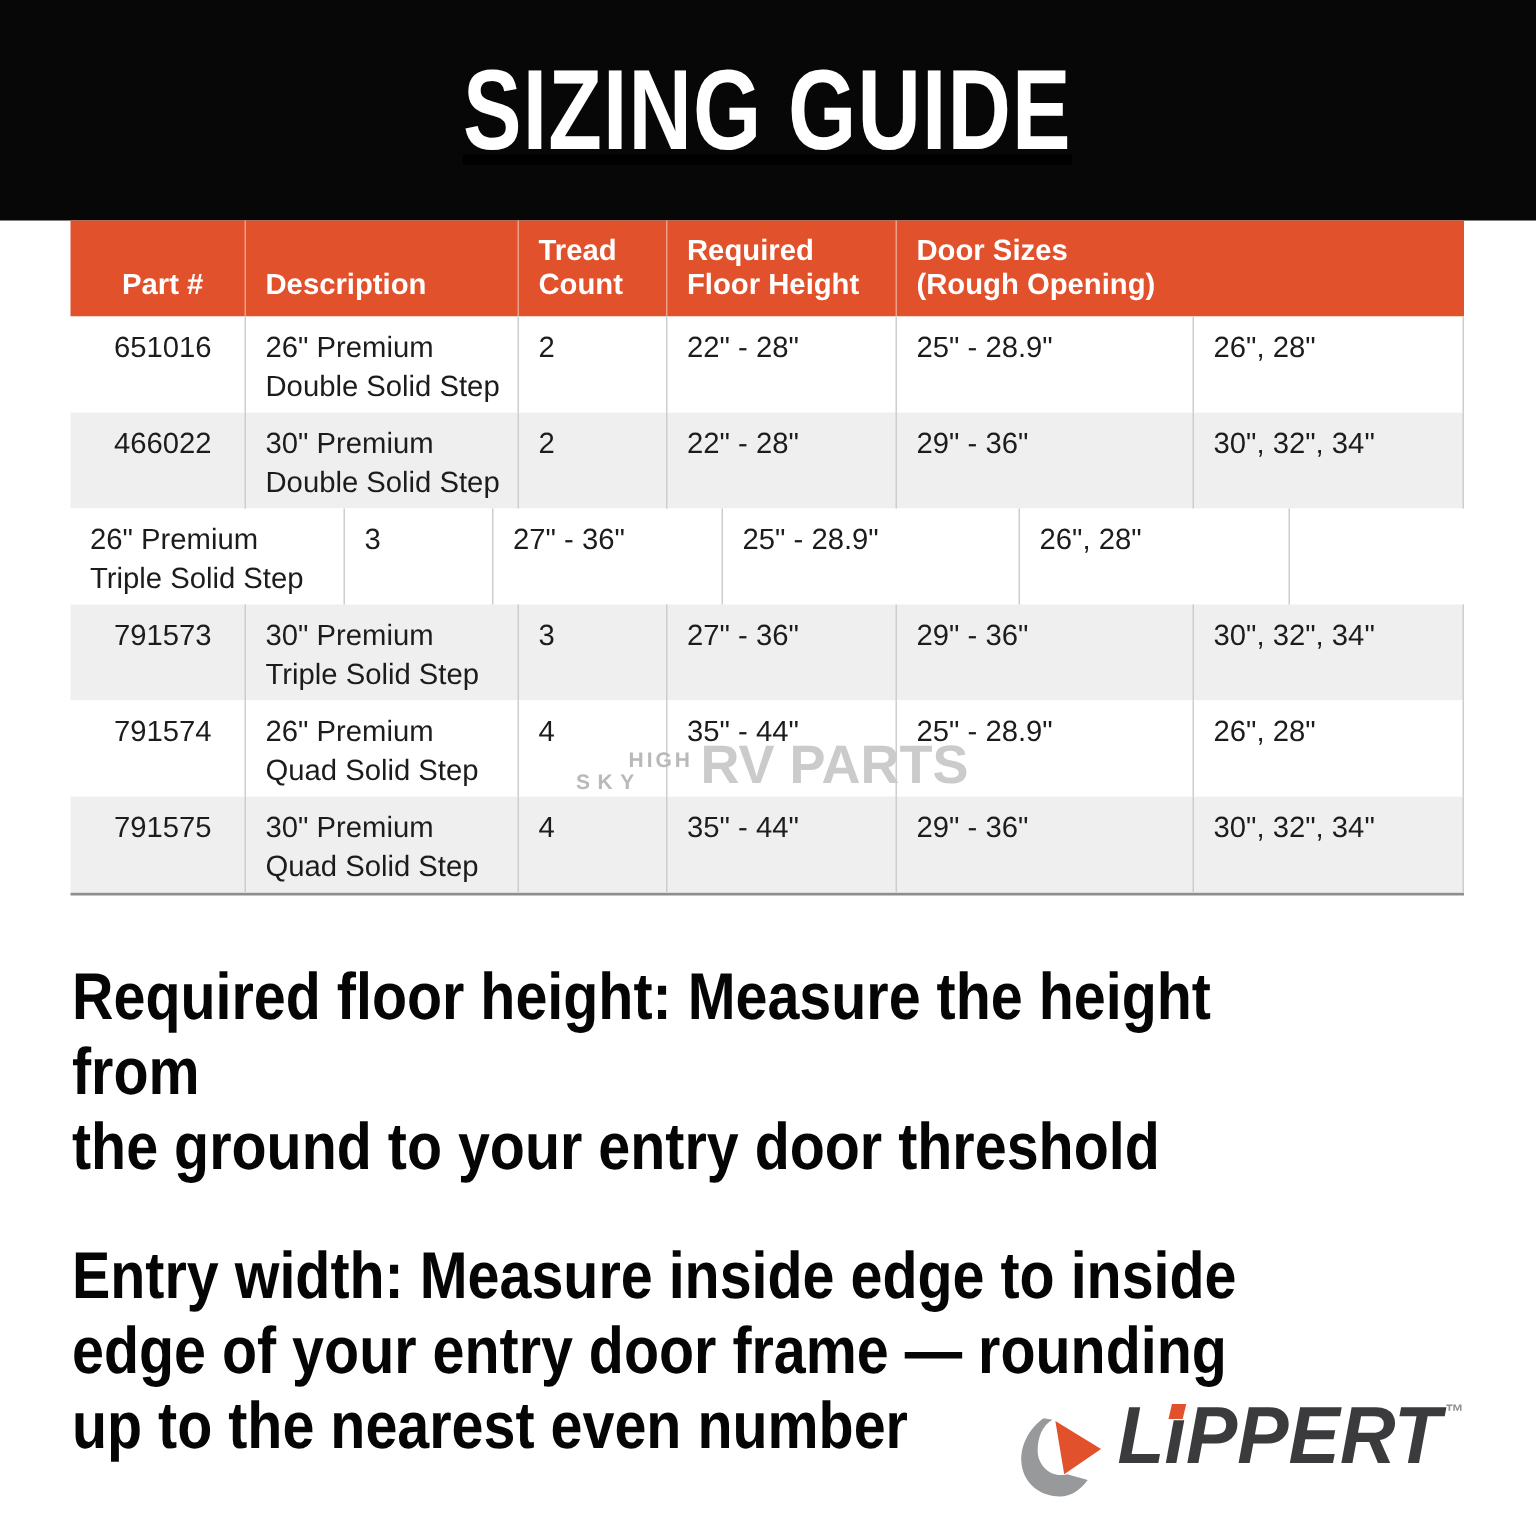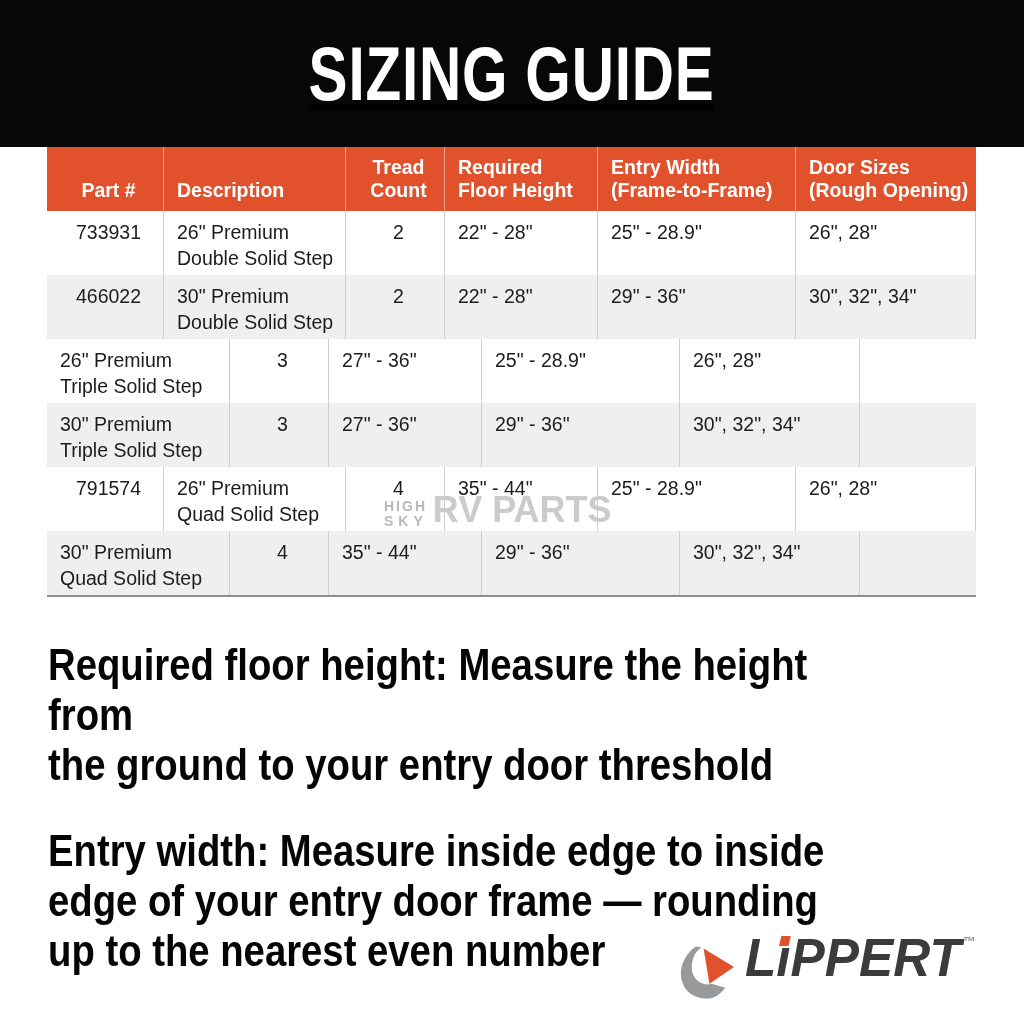--- a/index.html
+++ b/index.html
@@ -19,29 +19,29 @@
   .th{box-sizing:border-box;display:flex;flex-direction:column;justify-content:flex-end;
       padding:0 6px 9px 13px;color:#ffffff;font-weight:700;font-size:19.5px;line-height:23px;
       white-space:pre-line;}
   .th + .th{border-left:1px solid rgba(255,255,255,0.45);}
   .tr{display:flex;height:64px;background:#ffffff;}
   .tr.alt{background:var(--row-alt,#EFEFEF);}
   .td{box-sizing:border-box;padding:8px 6px 0 13px;color:var(--ink,#1c1c1c);
       font-size:19.5px;line-height:26px;white-space:pre-line;}
   .td + .td{border-left:1px solid var(--border,#cdcdcd);}
   .td.c6{border-right:1px solid var(--border,#cdcdcd);}
-  .c1{width:116px;text-align:center;} .c2{width:182px;} .c3{width:99px;text-align:center;}
+  .c1{width:116px;text-align:center;} .c2{width:182px;} .c3{width:99px;}
   .c4{width:153px;} .c5{width:198px;} .c6{width:181px;}
 
   
   .watermark{position:absolute;left:384px;top:490px;display:flex;gap:5px;pointer-events:none;}
   .wm-small{font-weight:700;font-size:14px;line-height:15px;color:var(--wm-small,#b9b9b9);
             margin-top:9px;text-align:left;}
   .wm-small .sky{letter-spacing:5px;}
-  .wm-small .high{letter-spacing:2px;}
+  .wm-small .high{letter-spacing:2px;margin-left:35px;}
   .wm-main{font-weight:700;font-size:36px;line-height:40px;color:var(--wm,#cbcbcb);letter-spacing:0;}
 
   
   .notes{position:absolute;left:48px;top:640px;}
   .note{font-weight:700;font-size:44px;line-height:50px;color:#050505;white-space:pre-line;
         transform:scaleX(0.87);transform-origin:0 0;margin-bottom:36px;white-space:pre-line;}
 
   
   .logo{position:absolute;left:679px;top:929px;display:flex;align-items:flex-end;gap:9px;}
   .logo-mark{width:57px;height:57px;}
@@ -64,28 +64,26 @@
   </div>
 
   <div class="sizing-table">
     <div class="thead">
       <div class="th c1">Part #</div>
       <div class="th c2">Description</div>
       <div class="th c3">Tread
 Count</div>
       <div class="th c4">Required
 Floor Height</div>
-      <div class="th c5">Entry Width
-(Frame-to-Frame)</div>
       <div class="th c6">Door Sizes
 (Rough Opening)</div>
     </div>
 
     <div class="tr">
-      <div class="td c1">733931</div>
+      <div class="td c1">651016</div>
       <div class="td c2">26" Premium
 Double Solid Step</div>
       <div class="td c3">2</div>
       <div class="td c4">22" - 28"</div>
       <div class="td c5">25" - 28.9"</div>
       <div class="td c6">26", 28"</div>
     </div>
     <div class="tr alt">
       <div class="td c1">466022</div>
       <div class="td c2">30" Premium
@@ -97,37 +95,39 @@
     </div>
     <div class="tr">
       <div class="td c2">26" Premium
 Triple Solid Step</div>
       <div class="td c3">3</div>
       <div class="td c4">27" - 36"</div>
       <div class="td c5">25" - 28.9"</div>
       <div class="td c6">26", 28"</div>
     </div>
     <div class="tr alt">
+      <div class="td c1">791573</div>
       <div class="td c2">30" Premium
 Triple Solid Step</div>
       <div class="td c3">3</div>
       <div class="td c4">27" - 36"</div>
       <div class="td c5">29" - 36"</div>
       <div class="td c6">30", 32", 34"</div>
     </div>
     <div class="tr">
       <div class="td c1">791574</div>
       <div class="td c2">26" Premium
 Quad Solid Step</div>
       <div class="td c3">4</div>
       <div class="td c4">35" - 44"</div>
       <div class="td c5">25" - 28.9"</div>
       <div class="td c6">26", 28"</div>
     </div>
     <div class="tr alt">
+      <div class="td c1">791575</div>
       <div class="td c2">30" Premium
 Quad Solid Step</div>
       <div class="td c3">4</div>
       <div class="td c4">35" - 44"</div>
       <div class="td c5">29" - 36"</div>
       <div class="td c6">30", 32", 34"</div>
     </div>
   </div>
 
   <div class="watermark">

